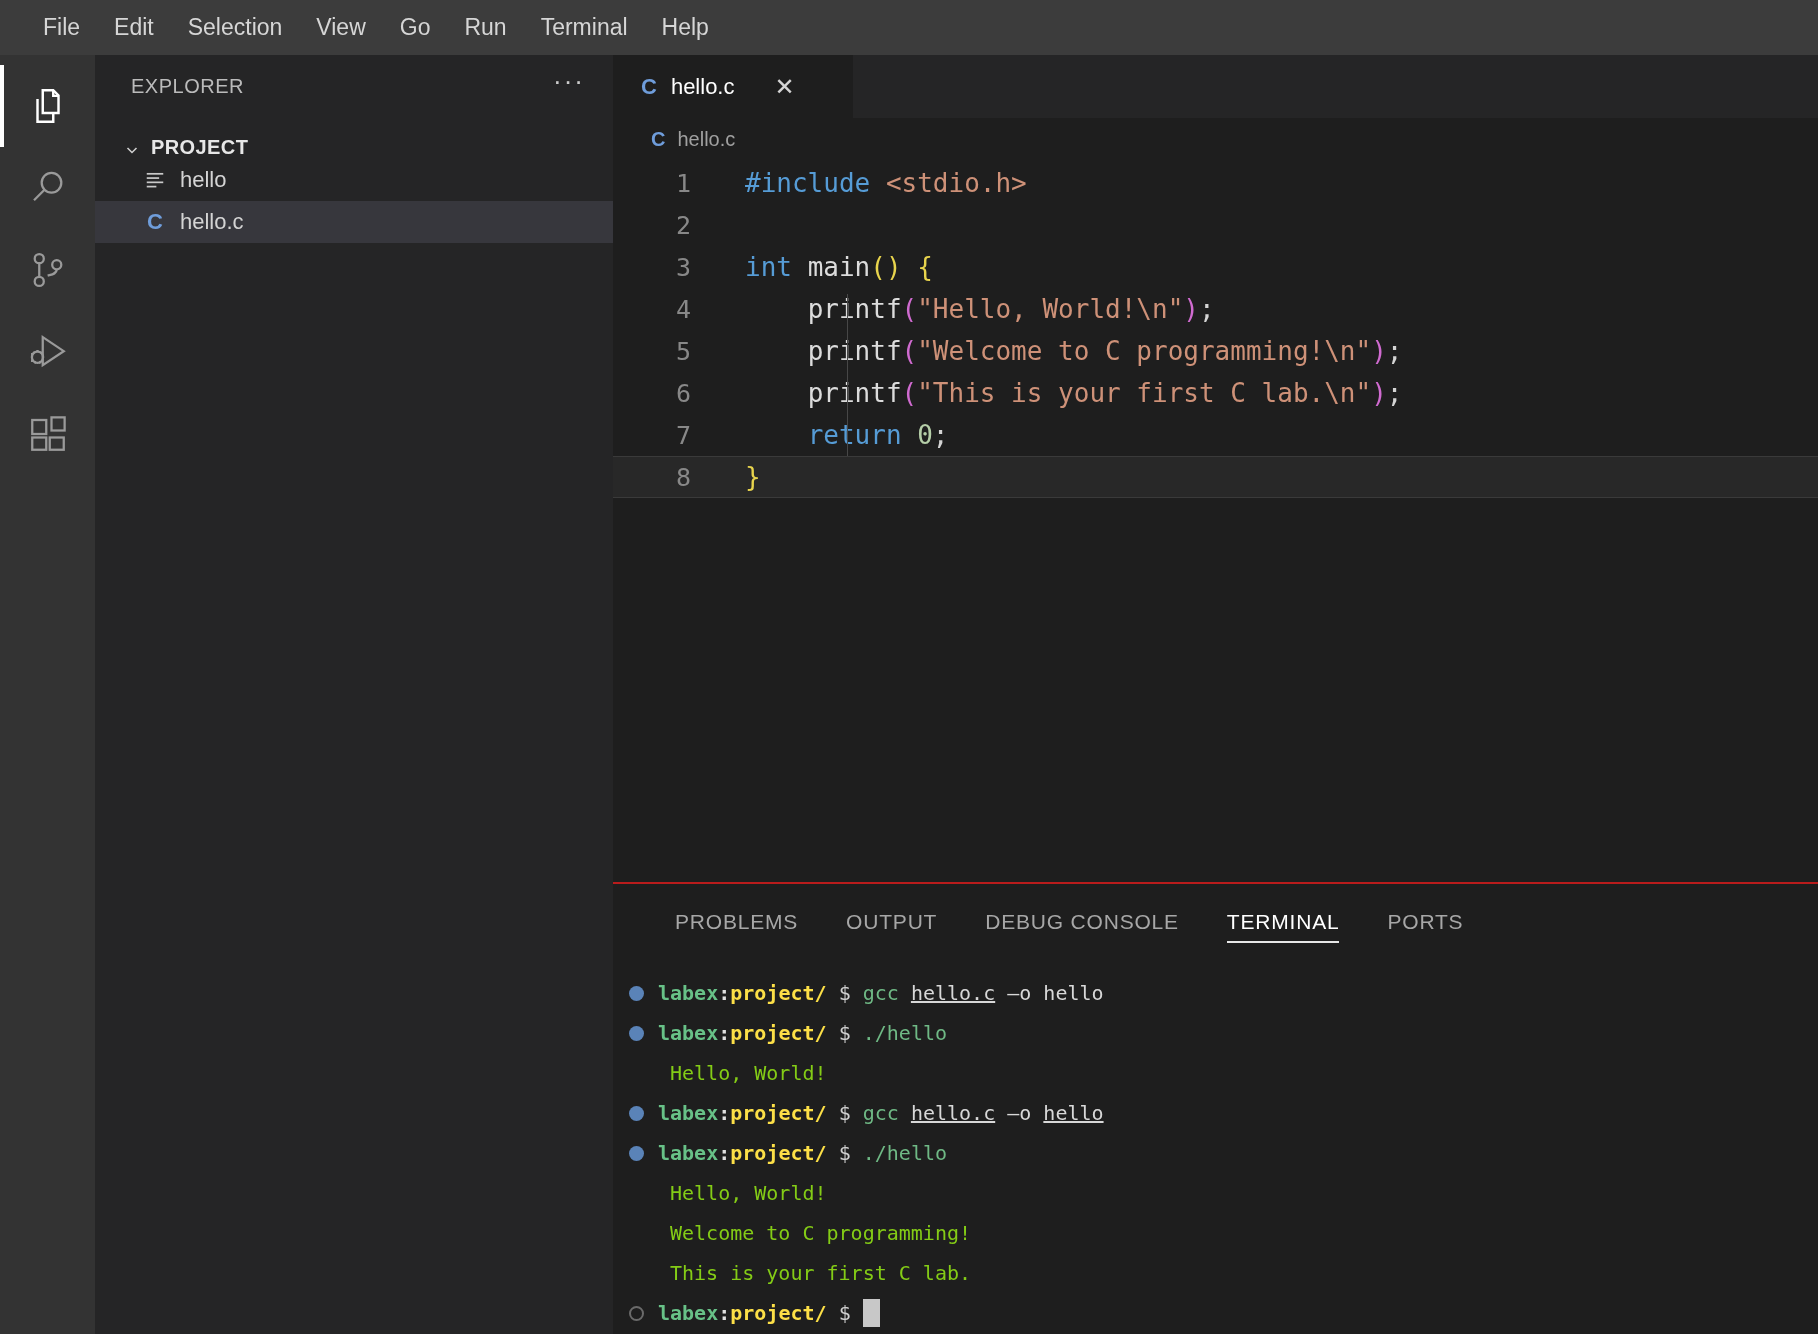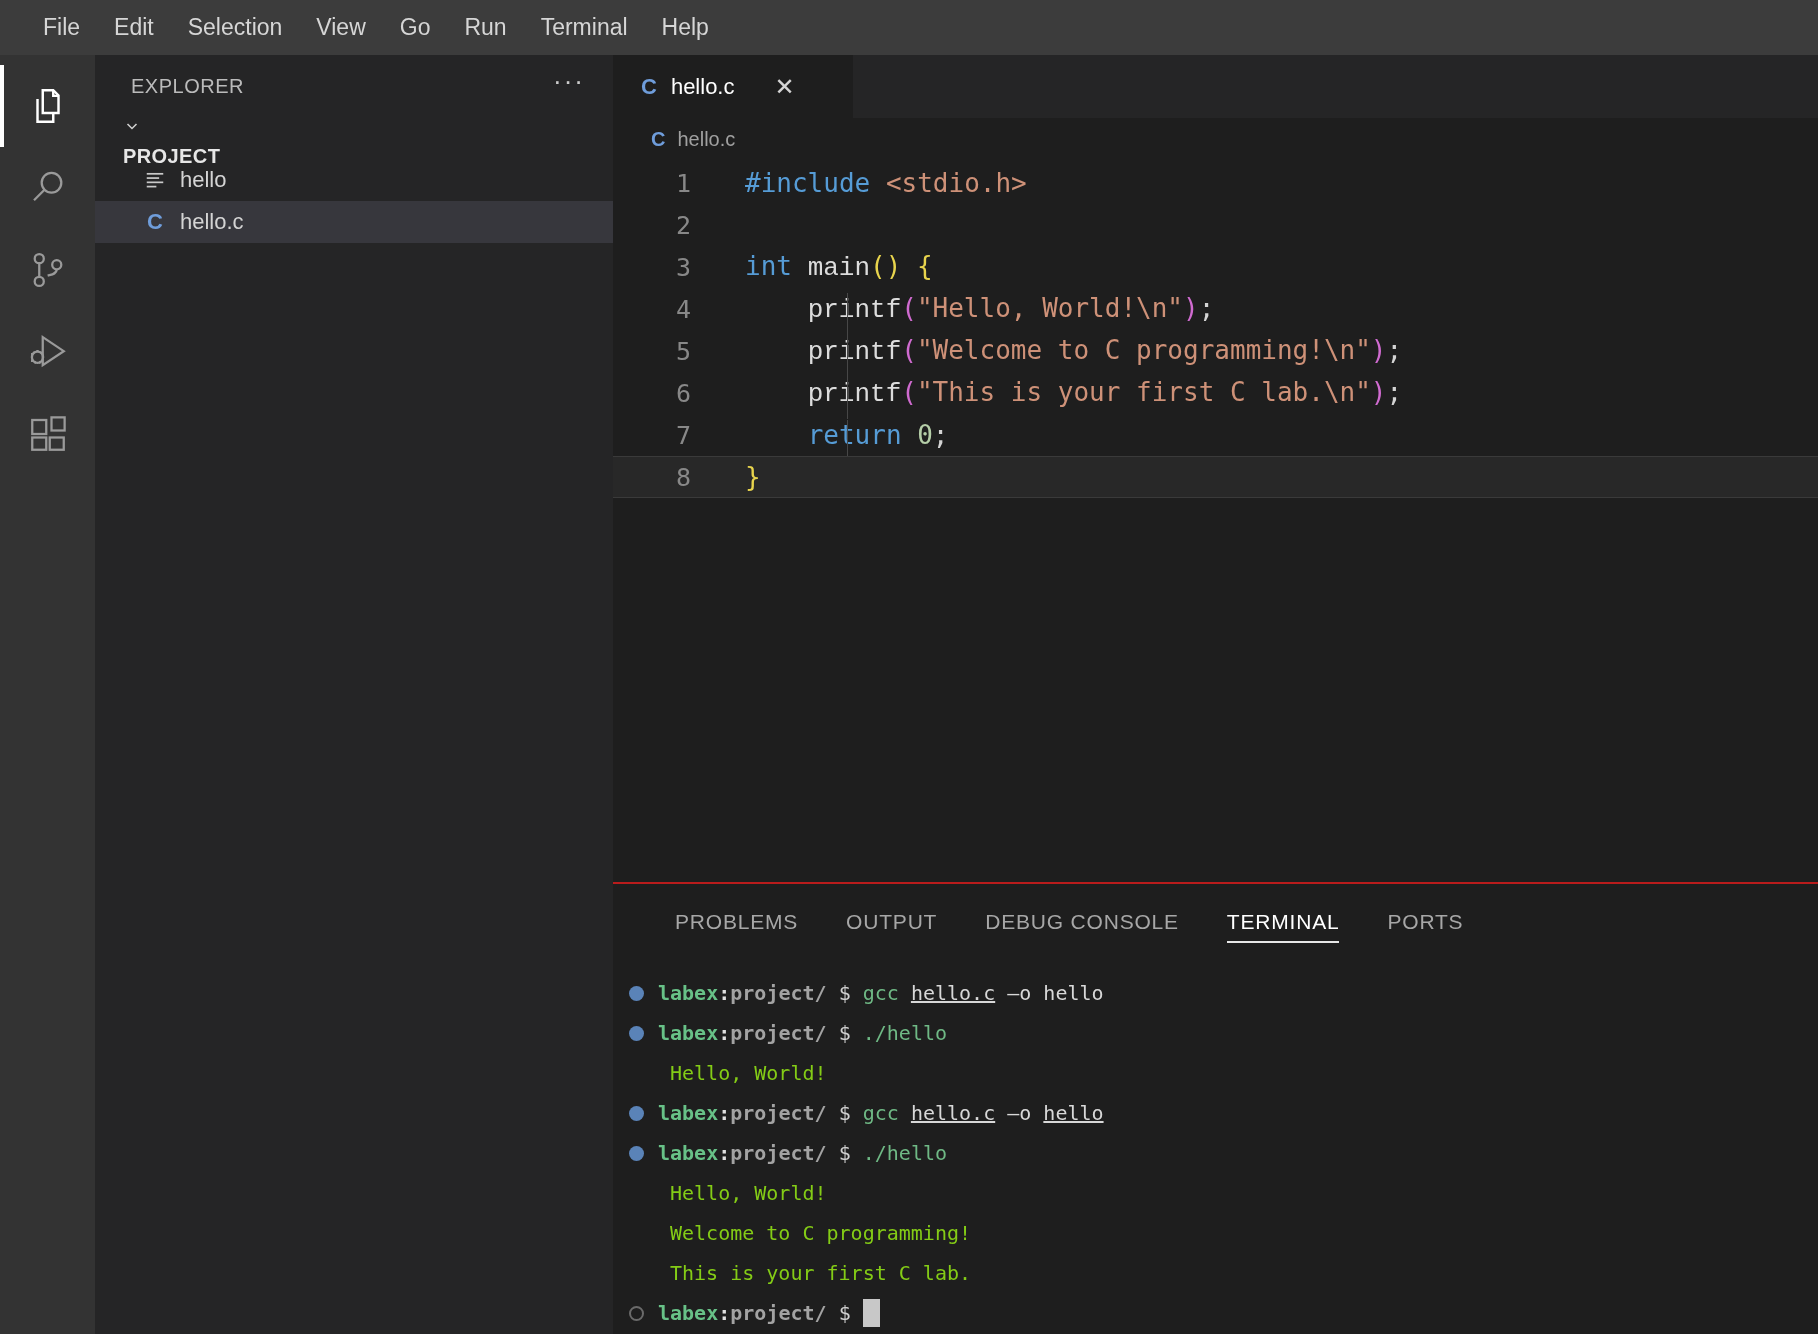--- a/index.html
+++ b/index.html
@@ -51,22 +51,22 @@
     display:flex; flex-direction:column;
   }
   .sb-header {
     height:62px; display:flex; align-items:center;
     justify-content:space-between;
     padding:0 28px 0 36px;
   }
   .sb-title { color:#bbbbbb; font-size:20px; letter-spacing:.5px; }
   .sb-dots { color:#cccccc; font-size:26px; letter-spacing:2px; line-height:10px; padding-bottom:10px;}
   .sb-section {
-    height:42px; display:flex; align-items:flex-start;
-    gap:10px; padding-left:28px;flex-direction:column;
+    height:42px; display:flex; align-items:flex-end;
+    gap:10px; padding-left:28px;
   }
   .chev { width:18px; height:18px; flex:0 0 18px; }
   .sb-section-label {
     color:#e7e7e7; font-size:20px; font-weight:bold; letter-spacing:.4px;
   }
   .file-row {
     height:42px; display:flex; align-items:center;
     gap:13px; padding-left:48px; cursor:pointer;
   }
   .file-row.selected { background:#37373d; }
@@ -117,21 +117,21 @@
   .code-txt {
     font-size:26px; white-space:pre; padding-left:32px;
     font-family:"DejaVu Sans Mono", monospace; position:relative;
   }
   .indent-guide {
     position:absolute; left:134px; top:0; width:1px; height:42px; background:#474747;
   }
   .tk-pre   { color:#569cd6; }
   .tk-inc   { color:#ce9178; }
   .tk-kw    { color:#569cd6; }
-  .tk-fn    { color:#dcdcdc;font-family:Liberation Mono, monospace; }
+  .tk-fn    { color:#dcdcdc; }
   .tk-yel   { color:#e8d44d; }
   .tk-mag   { color:#d06bd0; }
   .tk-str   { color:#ce9178; }
   .tk-num   { color:#b5cea8; }
   .tk-plain { color:#d4d4d4; }
 
   
   .panel {
     height:452px; flex:0 0 452px; background:#1e1e1e;
     border-top:2px solid #b91c1c; display:flex; flex-direction:column;
@@ -156,21 +156,21 @@
   .t-line { display:flex; align-items:center; white-space:pre; height:40px; }
   .dot {
     width:15px; height:15px; border-radius:50%;
     flex:0 0 15px; margin:0 14px 0 0; display:inline-block;
   }
   .dot.ok   { background:#5a83b8; }
   .dot.pend { background:transparent; border:2px solid #6a6a6a; width:15px; height:15px; }
   .dot.none { background:transparent; }
   .t-user   { color:#68c187; font-weight:bold; }
   .t-colon  { color:#e0e0e0; font-weight:bold; }
-  .t-path   { color:#a3a3a3; font-weight:bold; }
+  .t-path   { color:#fde047; font-weight:bold; }
   .t-dollar { color:#d0d0d0; }
   .t-cmd    { color:#6fb985; }
   .t-under  { color:#d8d8d8; text-decoration:underline; }
   .t-out    { color:#84cc16;margin-left:12px; }
   .t-arg    { color:#d8d8d8; }
   .cursor { display:inline-block; width:17px; height:28px; background:#c8c8c8; vertical-align:-5px; }
 </style>
 </head>
 <body>
 

